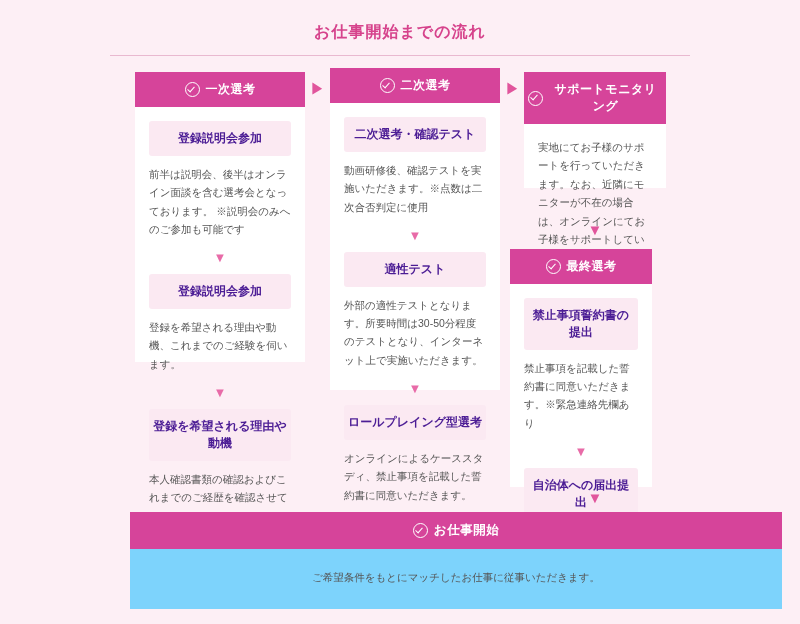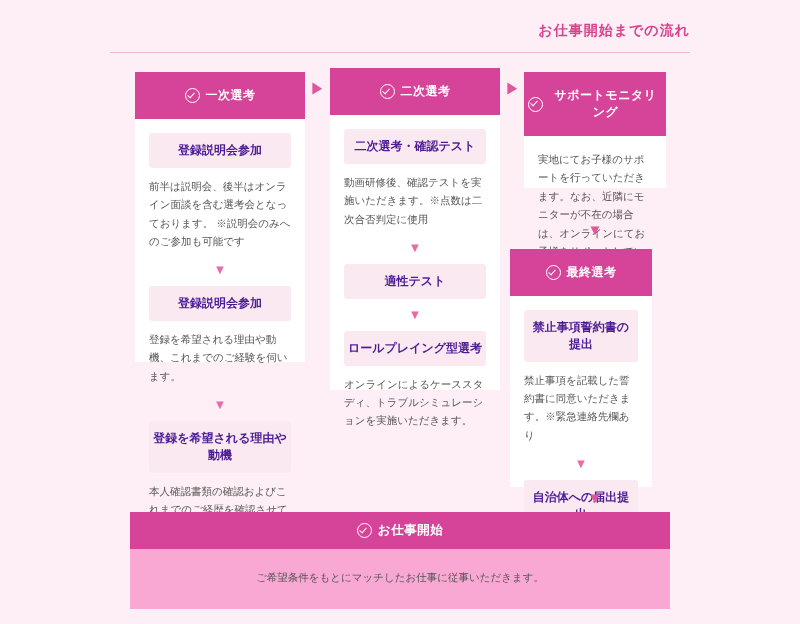--- a/index.html
+++ b/index.html
@@ -24,39 +24,38 @@
   .title-wrap {
     position: absolute;
     left: 110px;
     top: 22px;
     width: 580px;
     text-align: center;
     padding-bottom: 12px;
     border-bottom: 1px solid #e9b9d0;
   }
   .title {
-    font-size: 14px;
+    font-size: 16px;
     font-weight: bold;
     color: #d6438c;
     letter-spacing: 1px;
-    text-align: right;
   }
   
   .col {
     position: absolute;
     background: #ffffff;
     box-sizing: border-box;
   }
   .col-header {
     background: #d6449a;
     color: #ffffff;
     font-size: 12px;
     font-weight: bold;
     text-align: center;
-    padding: 15px 4px;
+    padding: 9px 4px;
     letter-spacing: .5px;
     display: flex;
     align-items: center;
     justify-content: center;
     gap: 6px;
     box-sizing: border-box;
   }
   .check {
     display: inline-block;
     width: 13px;
@@ -129,22 +128,22 @@
   #arrow-4-final {
     position: absolute;
     left: 524px; top: 490px; width: 142px;
     text-align: center; color: #e1559c; font-size: 15px; line-height: 1;
   }
   
   #final {
     position: absolute;
     left: 130px;
     top: 512px;
-    width: 540px;
-    background: #f9a8d4;
+    width: 652px;
+    background: #7dd3fc;
   }
   #final .col-header { font-size: 12.5px; padding: 10px 4px; }
   #final .final-body {
     text-align: center;
     font-size: 10.5px;
     color: #555555;
     padding: 20px 10px 22px 10px;
     line-height: 1.7;
   }
 </style>
@@ -180,23 +179,24 @@
   <div class="col" id="col2">
     <div class="col-header">
       <span class="check"></span>
       <span>二次選考</span>
     </div>
     <div class="col-body">
       <div class="step-box">二次選考・確認テスト</div>
       <p class="desc">動画研修後、確認テストを実施いただきます。※点数は二次合否判定に使用</p>
       <div class="arrow-down">▼</div>
       <div class="step-box">適性テスト</div>
+      <p class="desc">外部の適性テストとなります。所要時間は30-50分程度のテストとなり、インターネット上で実施いただきます。</p>
       <div class="arrow-down">▼</div>
       <div class="step-box">ロールプレイング型選考</div>
-      <p class="desc">オンラインによるケーススタディ、トラブルシミュレーションを実施いただきます。</p>
+      <p class="desc">オンラインによるケーススタディ、禁止事項を記載した誓約書に同意いただきます。</p>
     </div>
   </div>
 
   <div class="arrow-right" id="arrow-2-3">▶</div>
 
   <div class="col" id="col3">
     <div class="col-header">
       <span class="check"></span>
       <span>サポートモニタリング</span>
     </div>

